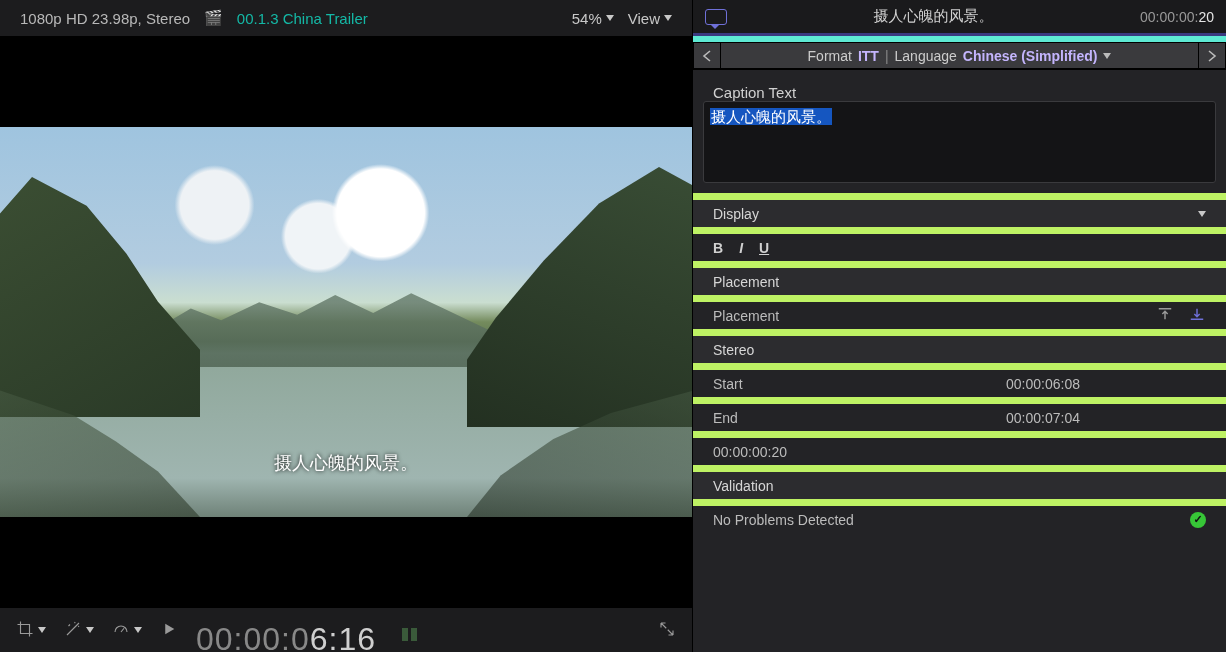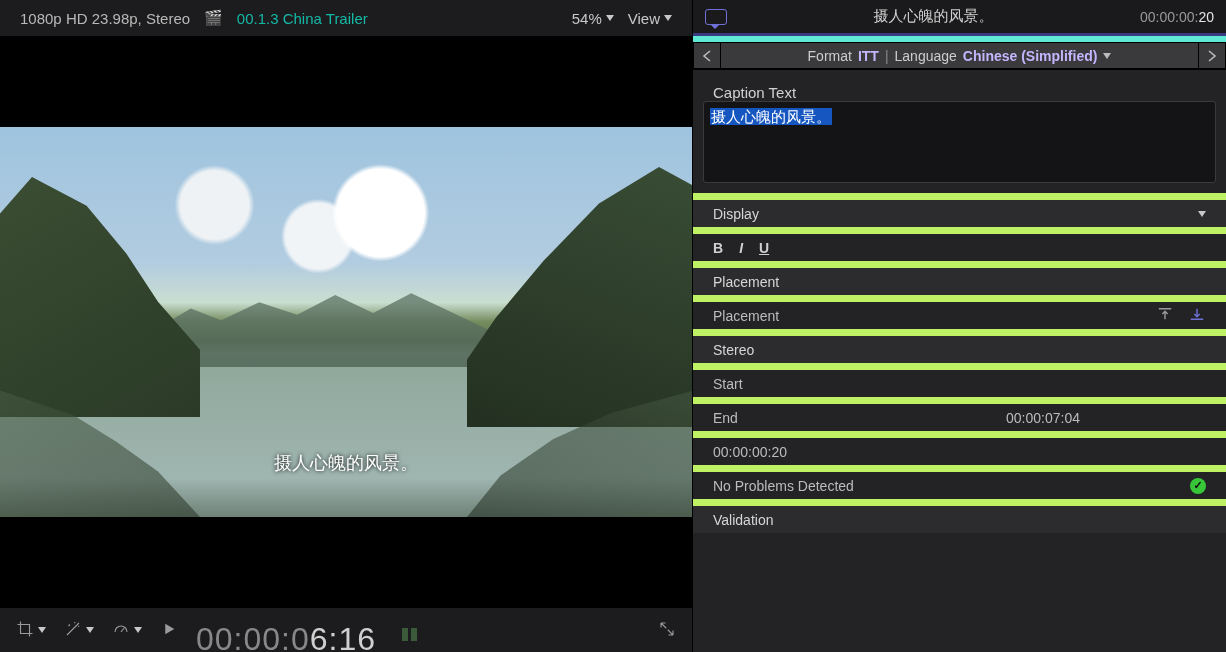--- a/index.html
+++ b/index.html
@@ -205,31 +205,32 @@
             </svg>
         </span>
       </span>
     </div>
 
     <div class="row header">
       <span class="lbl">Stereo</span>
     </div>
     <div class="row sub">
       <span class="lbl">Start</span>
+      <span class="val-col">00:00:06:08</span>
     </div>
     <div class="row sub">
       <span class="lbl">End</span>
       <span class="val-col">00:00:07:04</span>
     </div>
     <div class="row sub">
       <span class="val-col">00:00:00:20</span>
     </div>
 
+    <div class="row header">
+      <span class="lbl">Validation</span>
+    </div>
     <div class="row sub">
       <span class="lbl">No Problems Detected</span>
       <span class="ok-badge">✓</span>
     </div>
-    <div class="row header">
-      <span class="lbl">Validation</span>
-    </div>
   </div>
 
 </div>
 
 </body></html>

